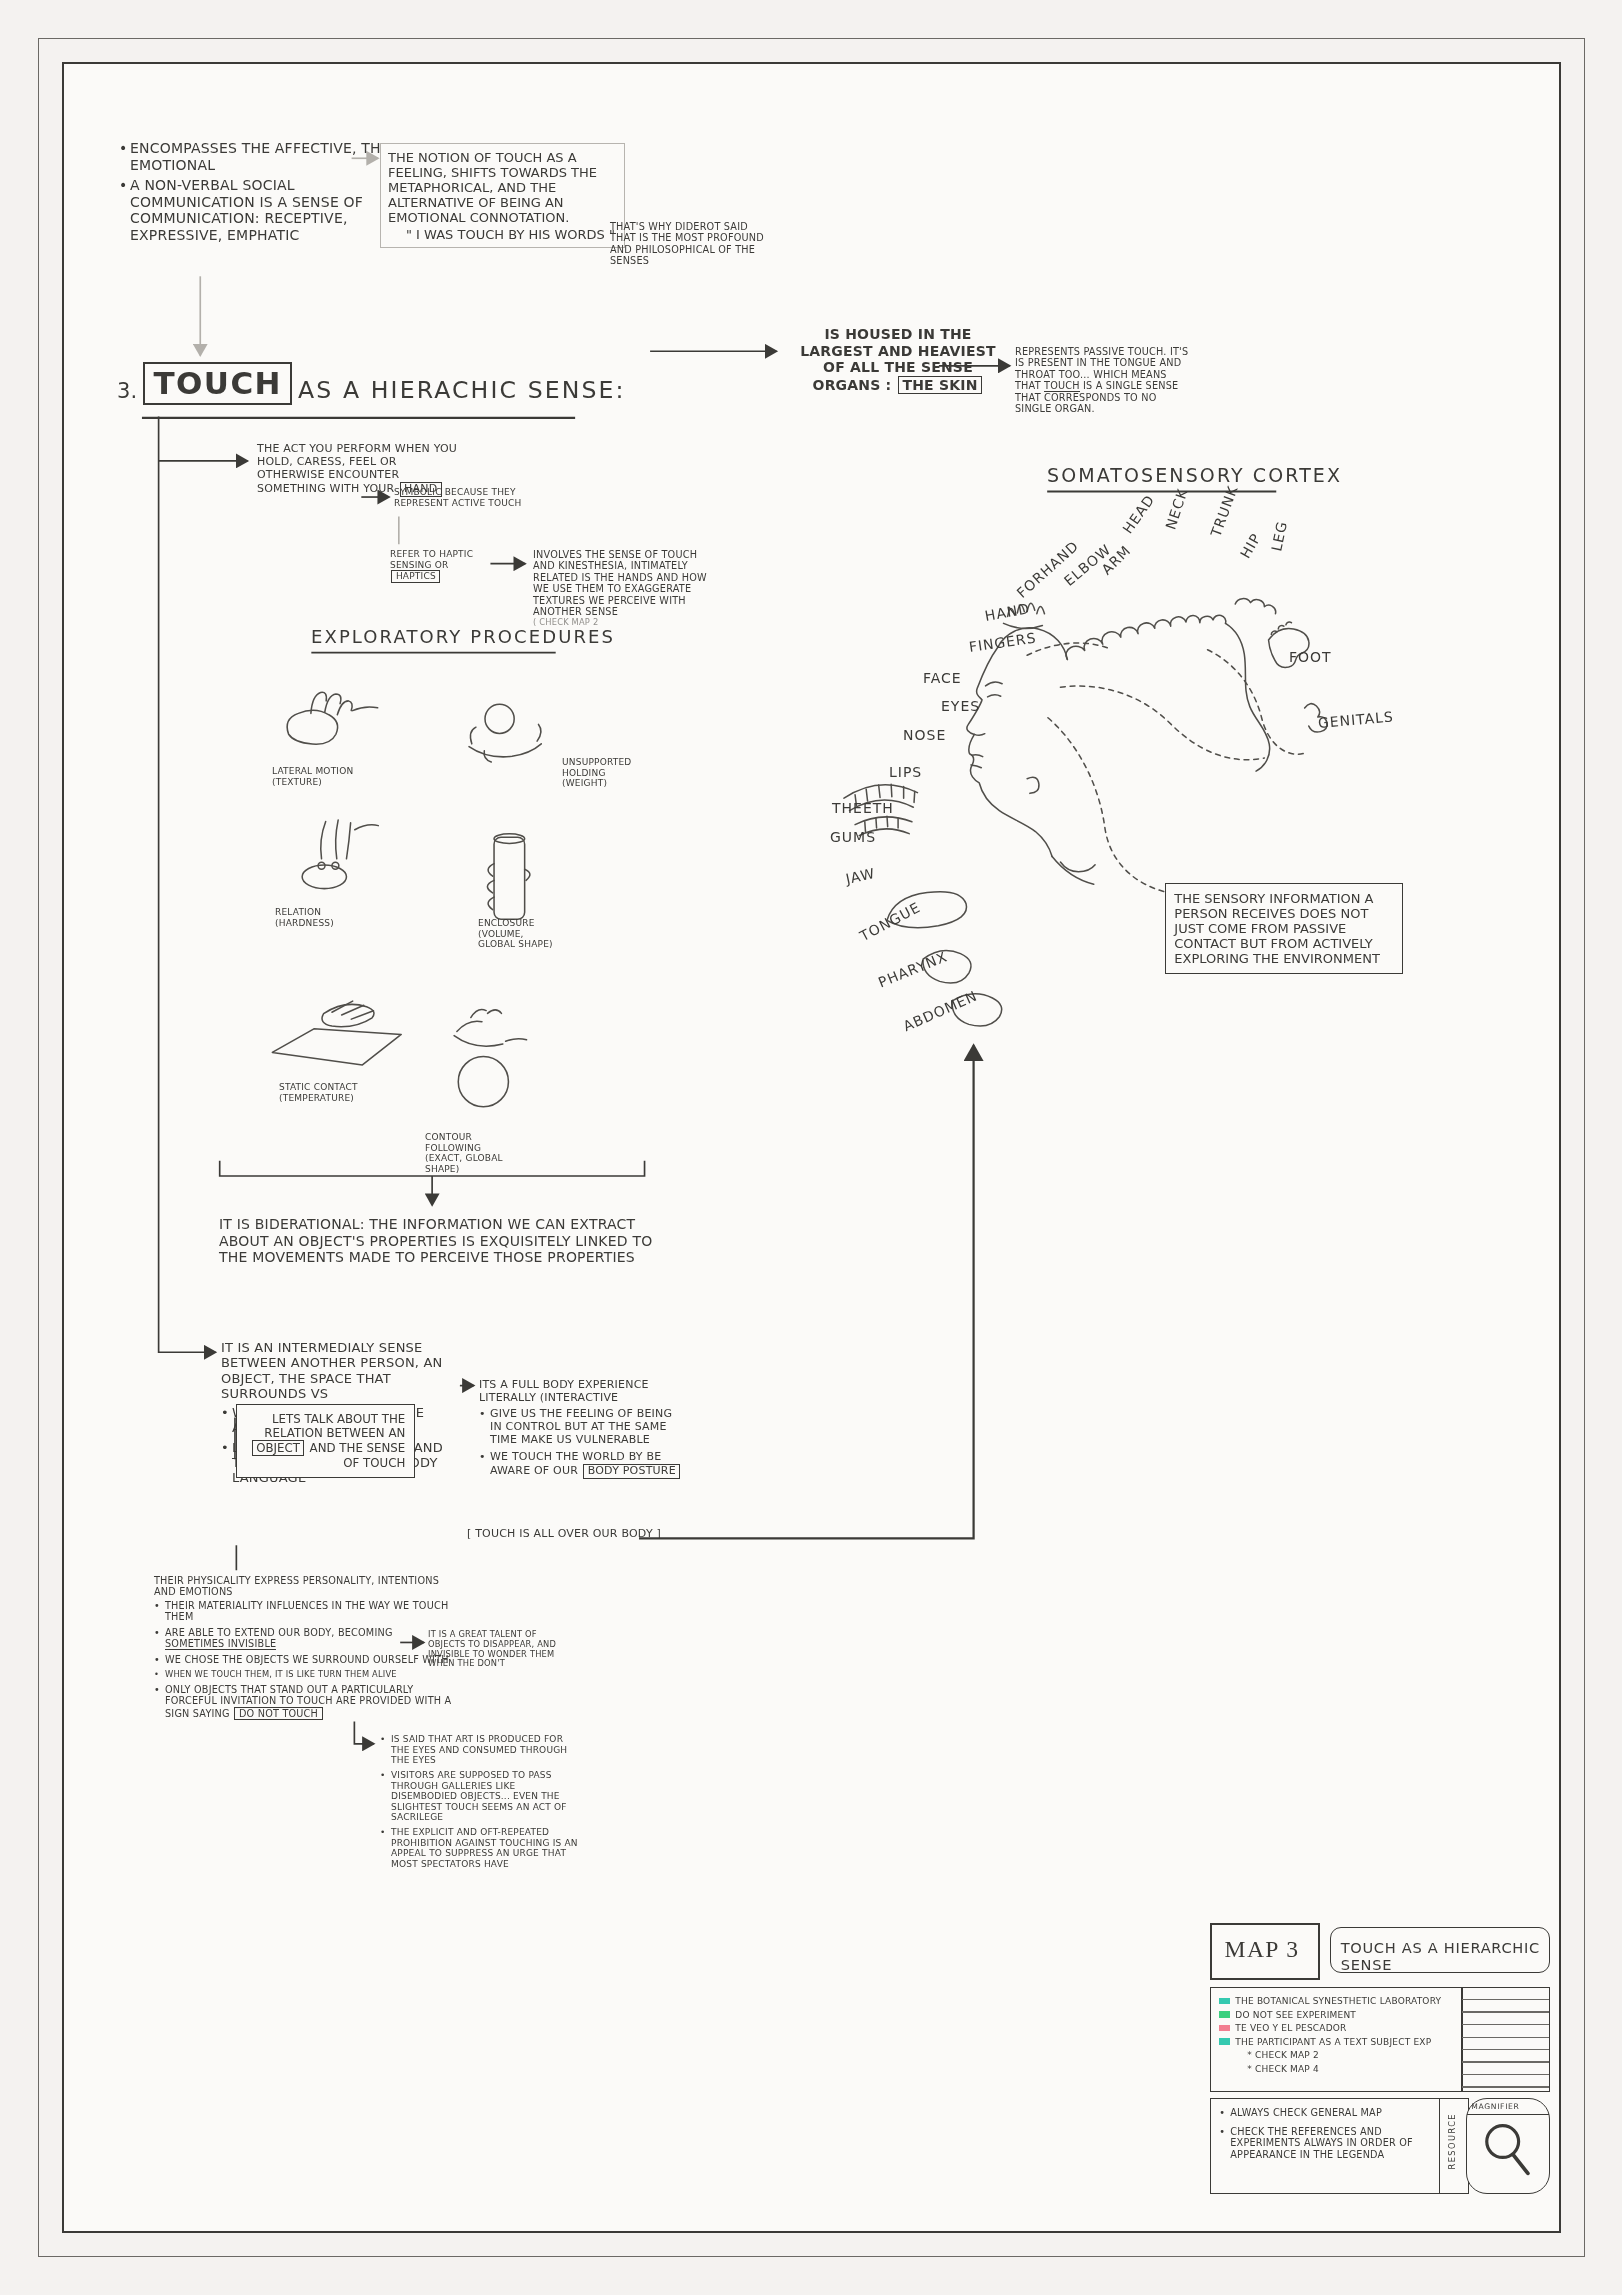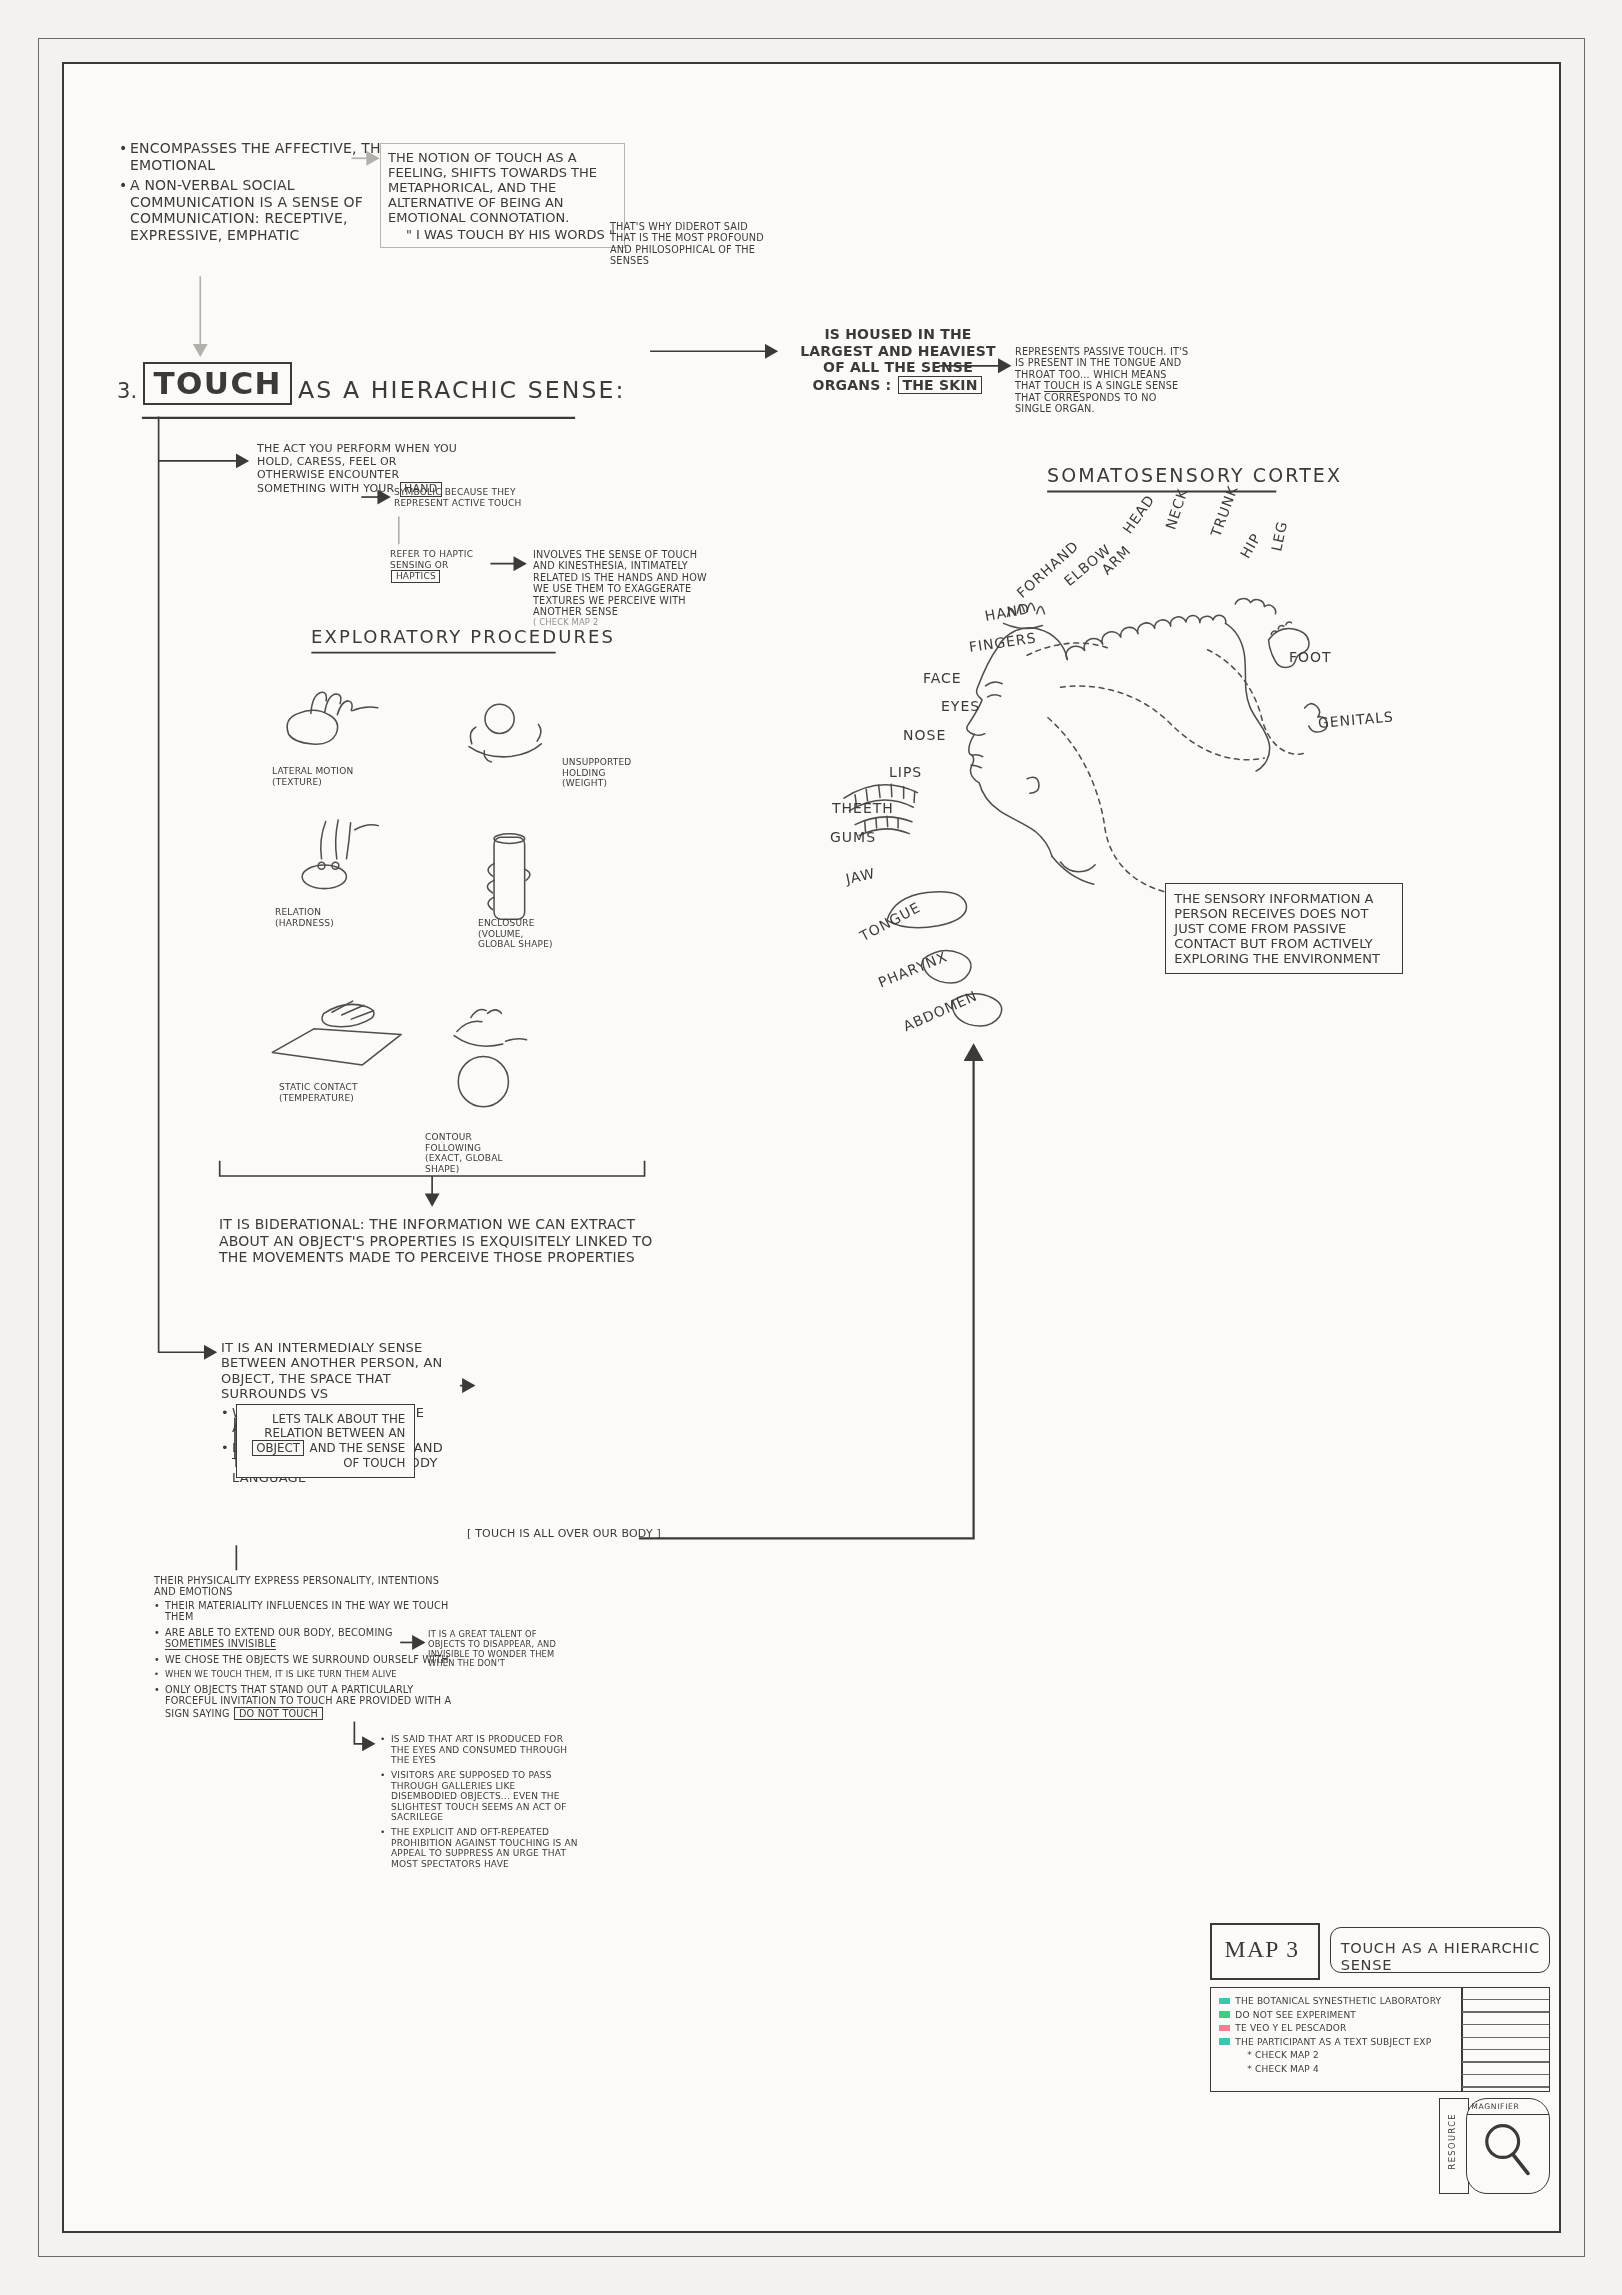--- a/index.html
+++ b/index.html
@@ -248,20 +248,28 @@
   <span class="clabel" style="left:1318px;top:715px;transform:rotate(-5deg);">GENITALS</span>
 
   <div class="nbox fs19" style="left:1165px;top:883px;width:219px;">THE SENSORY INFORMATION A PERSON RECEIVES DOES NOT JUST COME FROM PASSIVE CONTACT BUT FROM ACTIVELY EXPLORING THE ENVIRONMENT</div>
 
   <div class="t fs15" style="left:221px;top:1340px;width:229px;">
     <div>IT IS AN INTERMEDIALY SENSE BETWEEN ANOTHER PERSON, AN OBJECT, THE SPACE THAT SURROUNDS VS</div>
     <div class="bl" style="margin-top:3.5px;">WE TOUCH AND BY THAT WE ARE TOUCH</div>
     <div class="bl">LET US AS HUMAN BEINGS AND THE CREATE THEIR OWN BODY LANGUAGE</div>
   </div>
 
+  <div class="t fs16" style="left:479px;top:1379px;width:208px;">
+    <div>ITS A FULL BODY EXPERIENCE LITERALLY (INTERACTIVE</div>
+    <div class="bl" style="margin-top:2.8px;">GIVE US THE FEELING OF BEING IN CONTROL BUT AT THE SAME TIME MAKE US VULNERABLE</div>
+    <div class="bl">
+      <span>WE TOUCH THE WORLD BY BE AWARE OF OUR</span>
+      <span class="wbox-thin">BODY POSTURE</span>
+    </div>
+  </div>
   <div class="t fs16" style="left:467px;top:1528px;">[ TOUCH IS ALL OVER OUR BODY ]</div>
 
   <div class="nbox fs17" style="left:236px;top:1404px;width:160px;text-align:right;">
     <span>LETS TALK ABOUT THE RELATION BETWEEN AN</span>
     <span class="wbox-thin">OBJECT</span>
     <span>AND THE SENSE OF TOUCH</span>
   </div>
 
   <div class="t fs14" style="left:154px;top:1575px;width:299px;">
     <div>THEIR PHYSICALITY EXPRESS PERSONALITY, INTENTIONS AND EMOTIONS</div>
@@ -297,20 +305,26 @@
       <div><span class="sw" style="background: rgb(53, 201, 176);"></span><span>THE BOTANICAL SYNESTHETIC LABORATORY</span></div>
       <div><span class="sw" style="background: rgb(59, 208, 127);"></span><span>DO NOT SEE EXPERIMENT</span></div>
       <div><span class="sw" style="background: rgb(242, 126, 144);"></span><span>TE VEO Y EL PESCADOR</span></div>
       <div><span class="sw" style="background: rgb(53, 201, 176);"></span><span>THE PARTICIPANT AS A TEXT SUBJECT EXP</span></div>
       <div style="margin-left:28px;">* CHECK MAP 2</div>
       <div style="margin-left:28px;">* CHECK MAP 4</div>
     </div>
   </div>
   <div class="legbox ruled" style="left:1461px;top:1987px;width:87px;height:103px;"></div>
 
+  <div class="legbox" style="left:1210px;top:2098px;width:229px;height:94px;">
+    <div class="t fs14" style="left:8.3px;top:8.3px;width:208px;">
+      <div class="bl">ALWAYS CHECK GENERAL MAP</div>
+      <div class="bl" style="margin-top:7px;">CHECK THE REFERENCES AND EXPERIMENTS ALWAYS IN ORDER OF APPEARANCE IN THE LEGENDA</div>
+    </div>
+  </div>
   <div class="legbox" style="left:1439px;top:2098px;width:28px;height:94px;">
     <div class="t vert fs12" style="left:8.3px;top:14px;letter-spacing:1.4px;">RESOURCE</div>
   </div>
   <div class="legbox" style="left:1466px;top:2098px;width:82px;height:94px;border-radius:21px;">
     <div style="border-bottom:1.4px solid #3b3a37;font-size:7.6px;letter-spacing:0.7px;padding:2.8px 4.2px;">MAGNIFIER</div>
     <svg width="82" height="69" viewBox="0 0 60 52">
       <circle cx="26" cy="20" r="12" fill="none" stroke="#3b3a37" stroke-width="2.4"></circle>
       <line x1="34" y1="30" x2="45" y2="44" stroke="#3b3a37" stroke-width="2.8" stroke-linecap="round"></line>
     </svg>
   </div>

